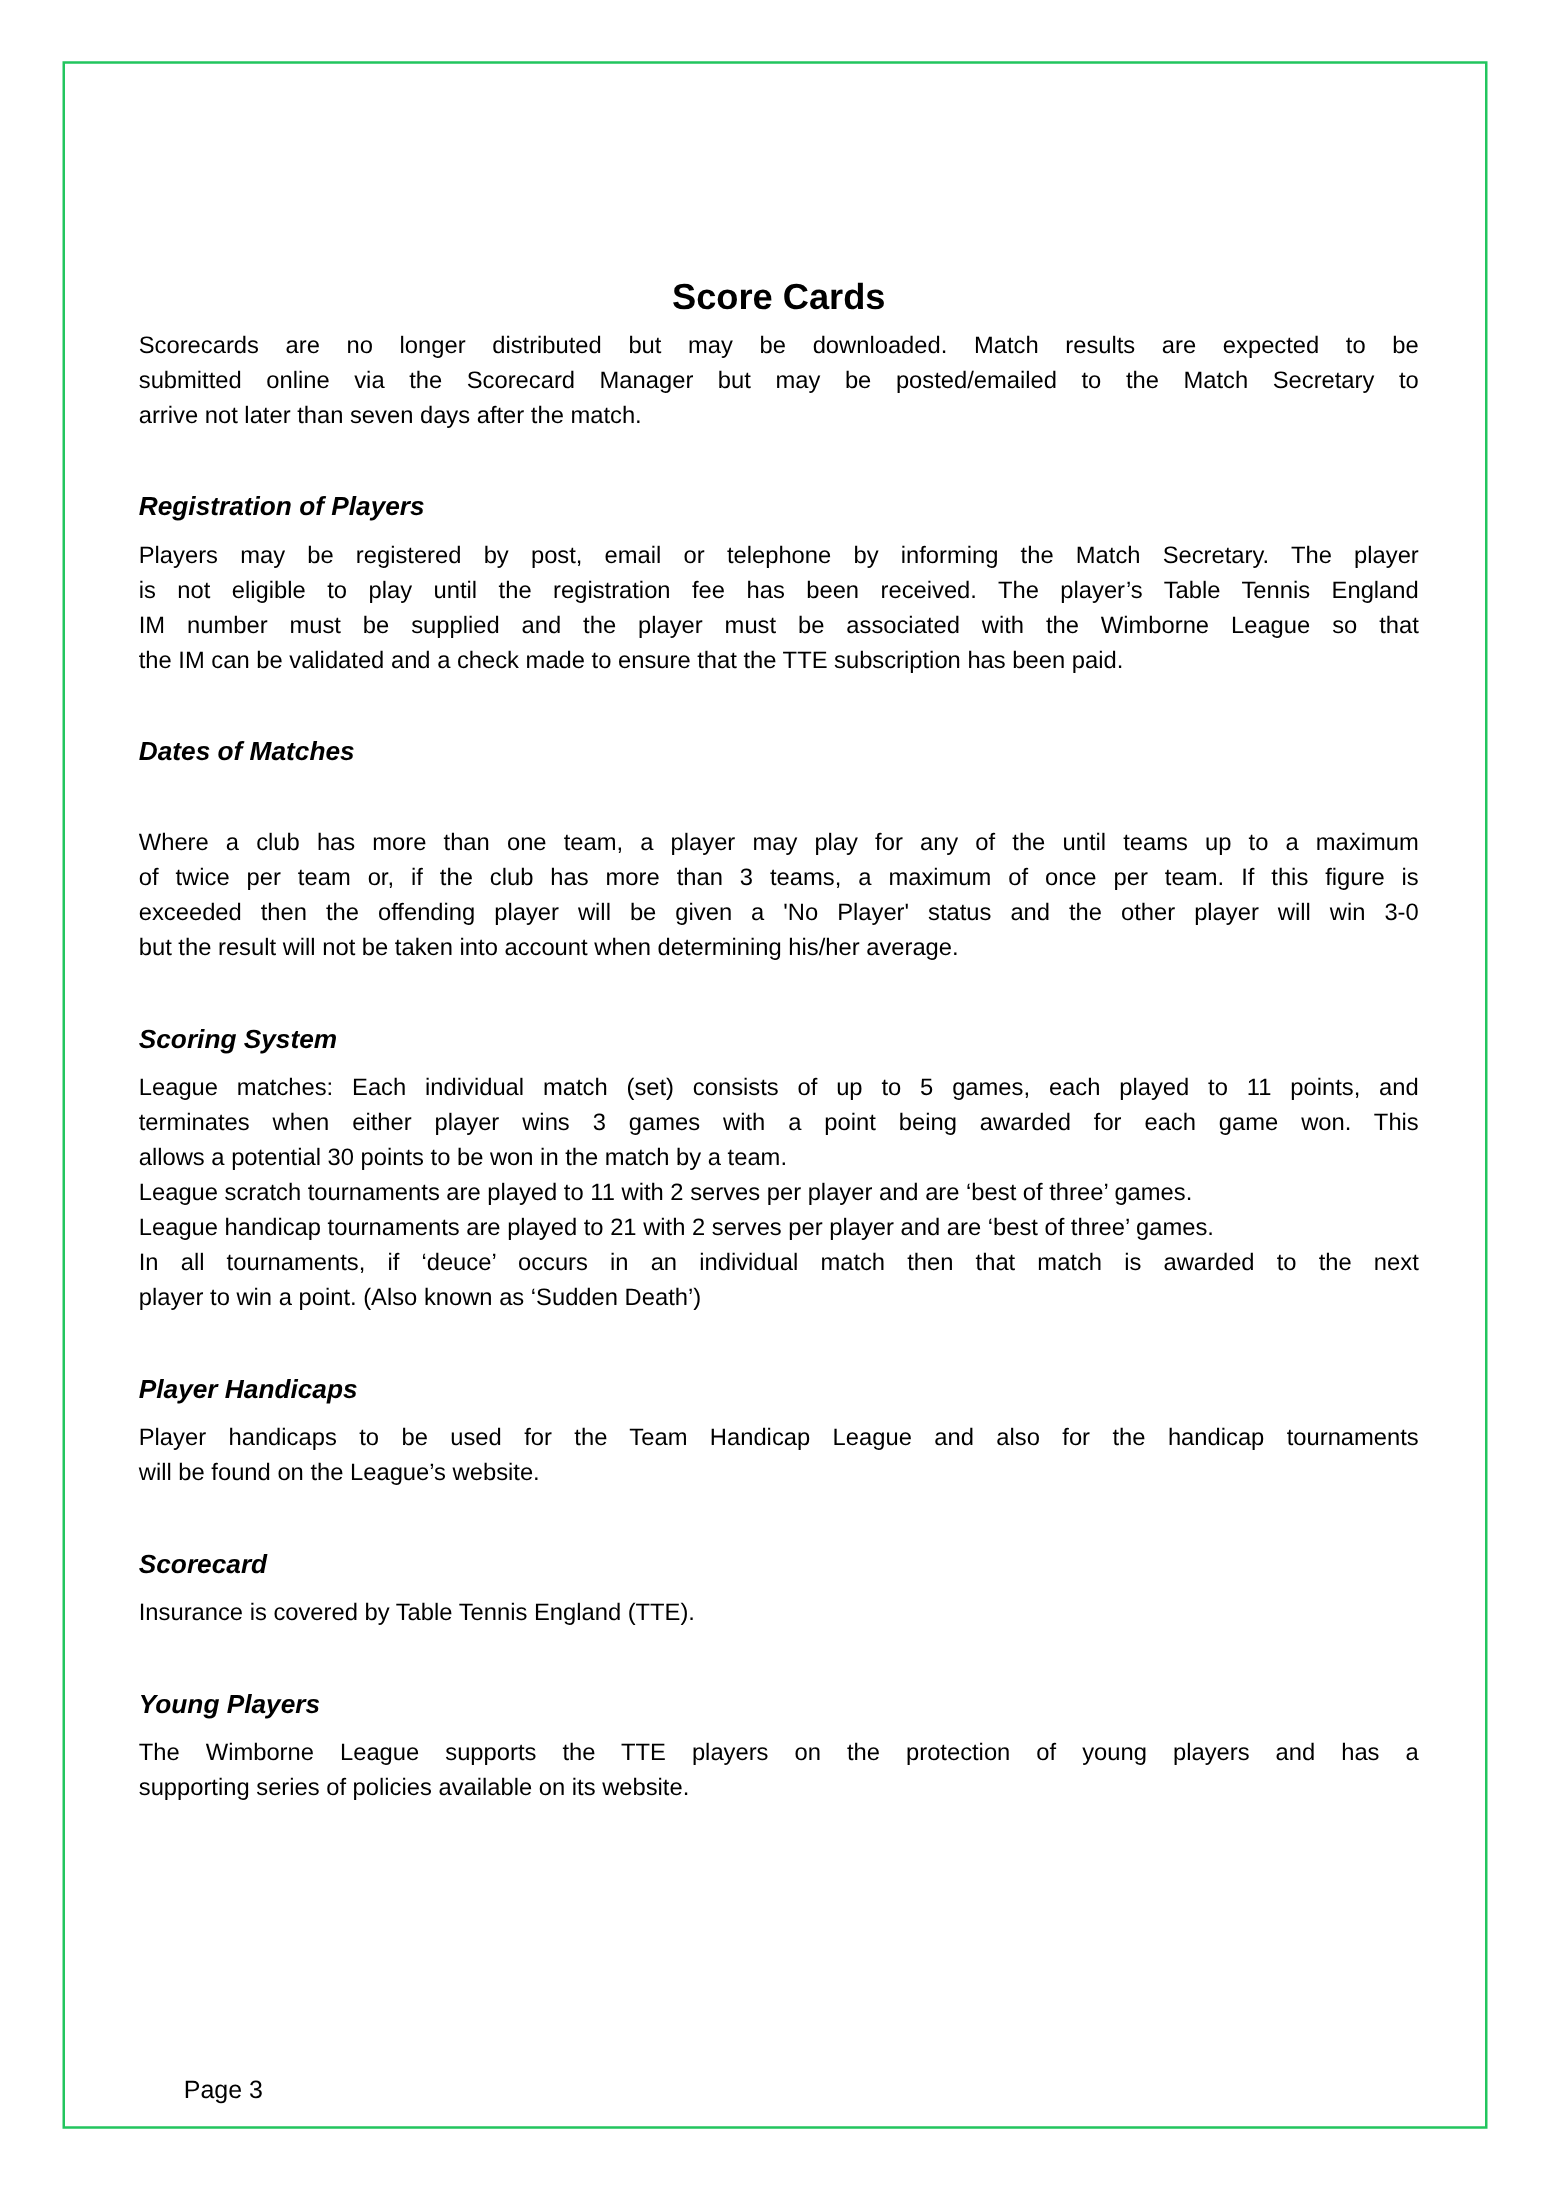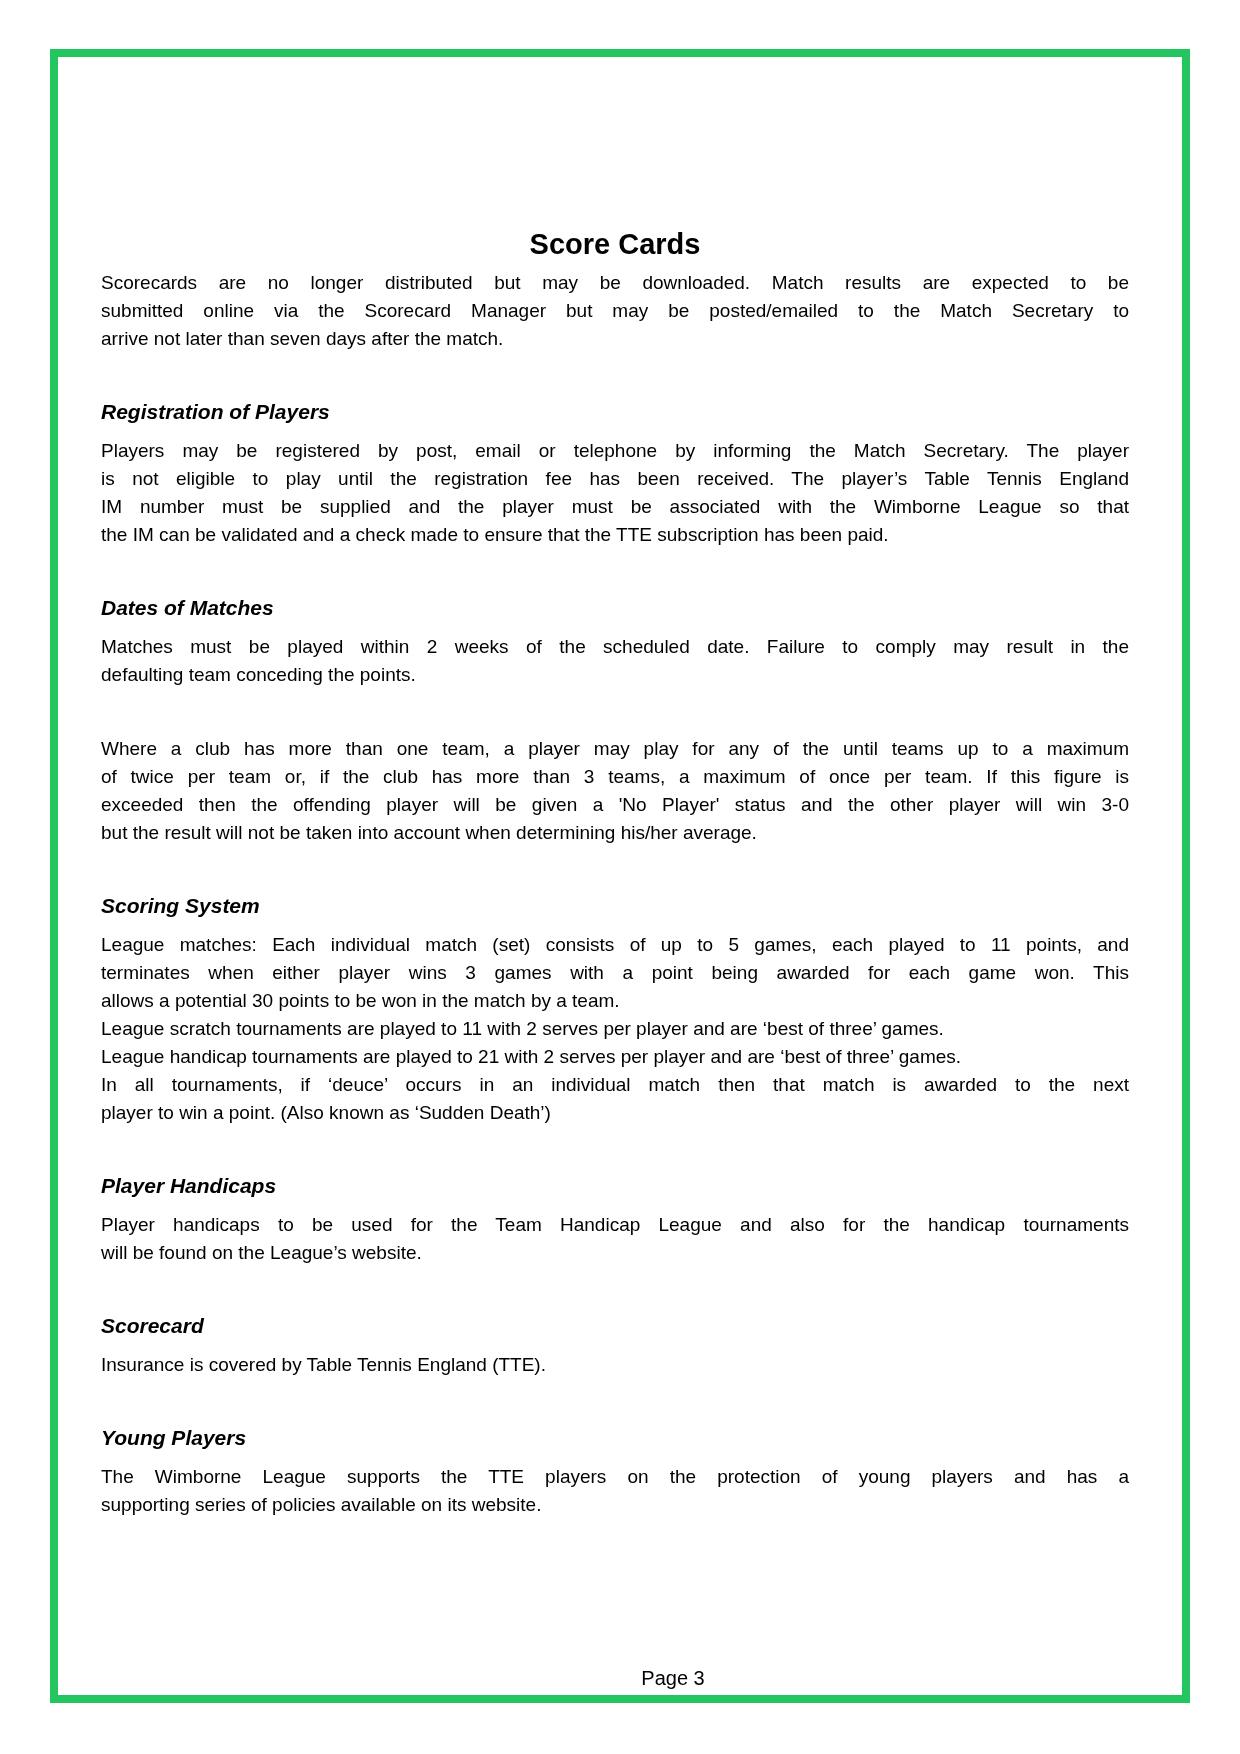--- a/index.html
+++ b/index.html
@@ -13,23 +13,24 @@
     position: relative;
     font-family: "Liberation Sans", sans-serif;
     color: #000000;
   }
   .frame {
     position: absolute;
     left: 50px;
     top: 49px;
     width: 1140px;
     height: 1654px;
-    border: 8px solid #22c55e;
+    border: 2px solid #22c55e;
     box-sizing: border-box;
     background: #ffffff;
+    padding-left: 16px;
   }
   .content {
     padding: 170px 53px 0 43px;
   }
   .title {
     font-size: 29px;
     line-height: 34px;
     font-weight: bold;
     text-align: center;
     margin: 0 0 8px 0;
@@ -54,21 +55,21 @@
     font-style: italic;
   }
   .para {
     margin: 0;
   }
   .footer {
     position: absolute;
     left: 95px;
     top: 1608px;
     width: 1040px;
-    text-align: center;
+    text-align: left;
     font-size: 20px;
     line-height: 26px;
   }
 </style>
 </head>
 <body>
 
 <div class="frame">
   <div class="content">
 
@@ -85,24 +86,20 @@
       <div class="para">
         <div class="ln">Players may be registered by post, email or telephone by informing the Match Secretary. The player</div>
         <div class="ln">is not eligible to play until the registration fee has been received. The player’s Table Tennis England</div>
         <div class="ln">IM number must be supplied and the player must be associated with the Wimborne League so that</div>
         <div class="ln last">the IM can be validated and a check made to ensure that the TTE subscription has been paid.</div>
       </div>
     </section>
 
     <section>
       <h2>Dates of Matches</h2>
-      <div class="para">
-        <div class="ln">Matches must be played within 2 weeks of the scheduled date. Failure to comply may result in the</div>
-        <div class="ln last">defaulting team conceding the points.</div>
-      </div>
     </section>
 
     <section>
       <div class="para">
         <div class="ln">Where a club has more than one team, a player may play for any of the until teams up to a maximum</div>
         <div class="ln">of twice per team or, if the club has more than 3 teams, a maximum of once per team. If this figure is</div>
         <div class="ln">exceeded then the offending player will be given a 'No Player' status and the other player will win 3-0</div>
         <div class="ln last">but the result will not be taken into account when determining his/her average.</div>
       </div>
     </section>

